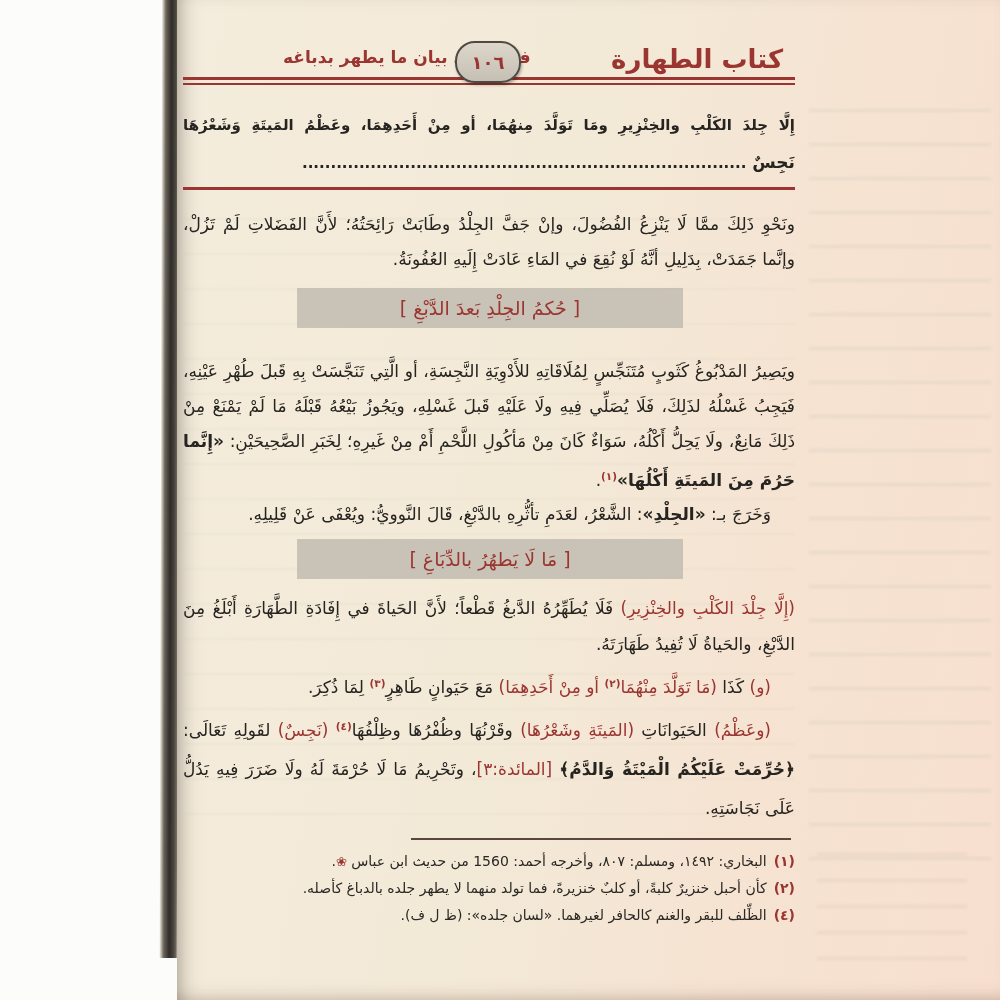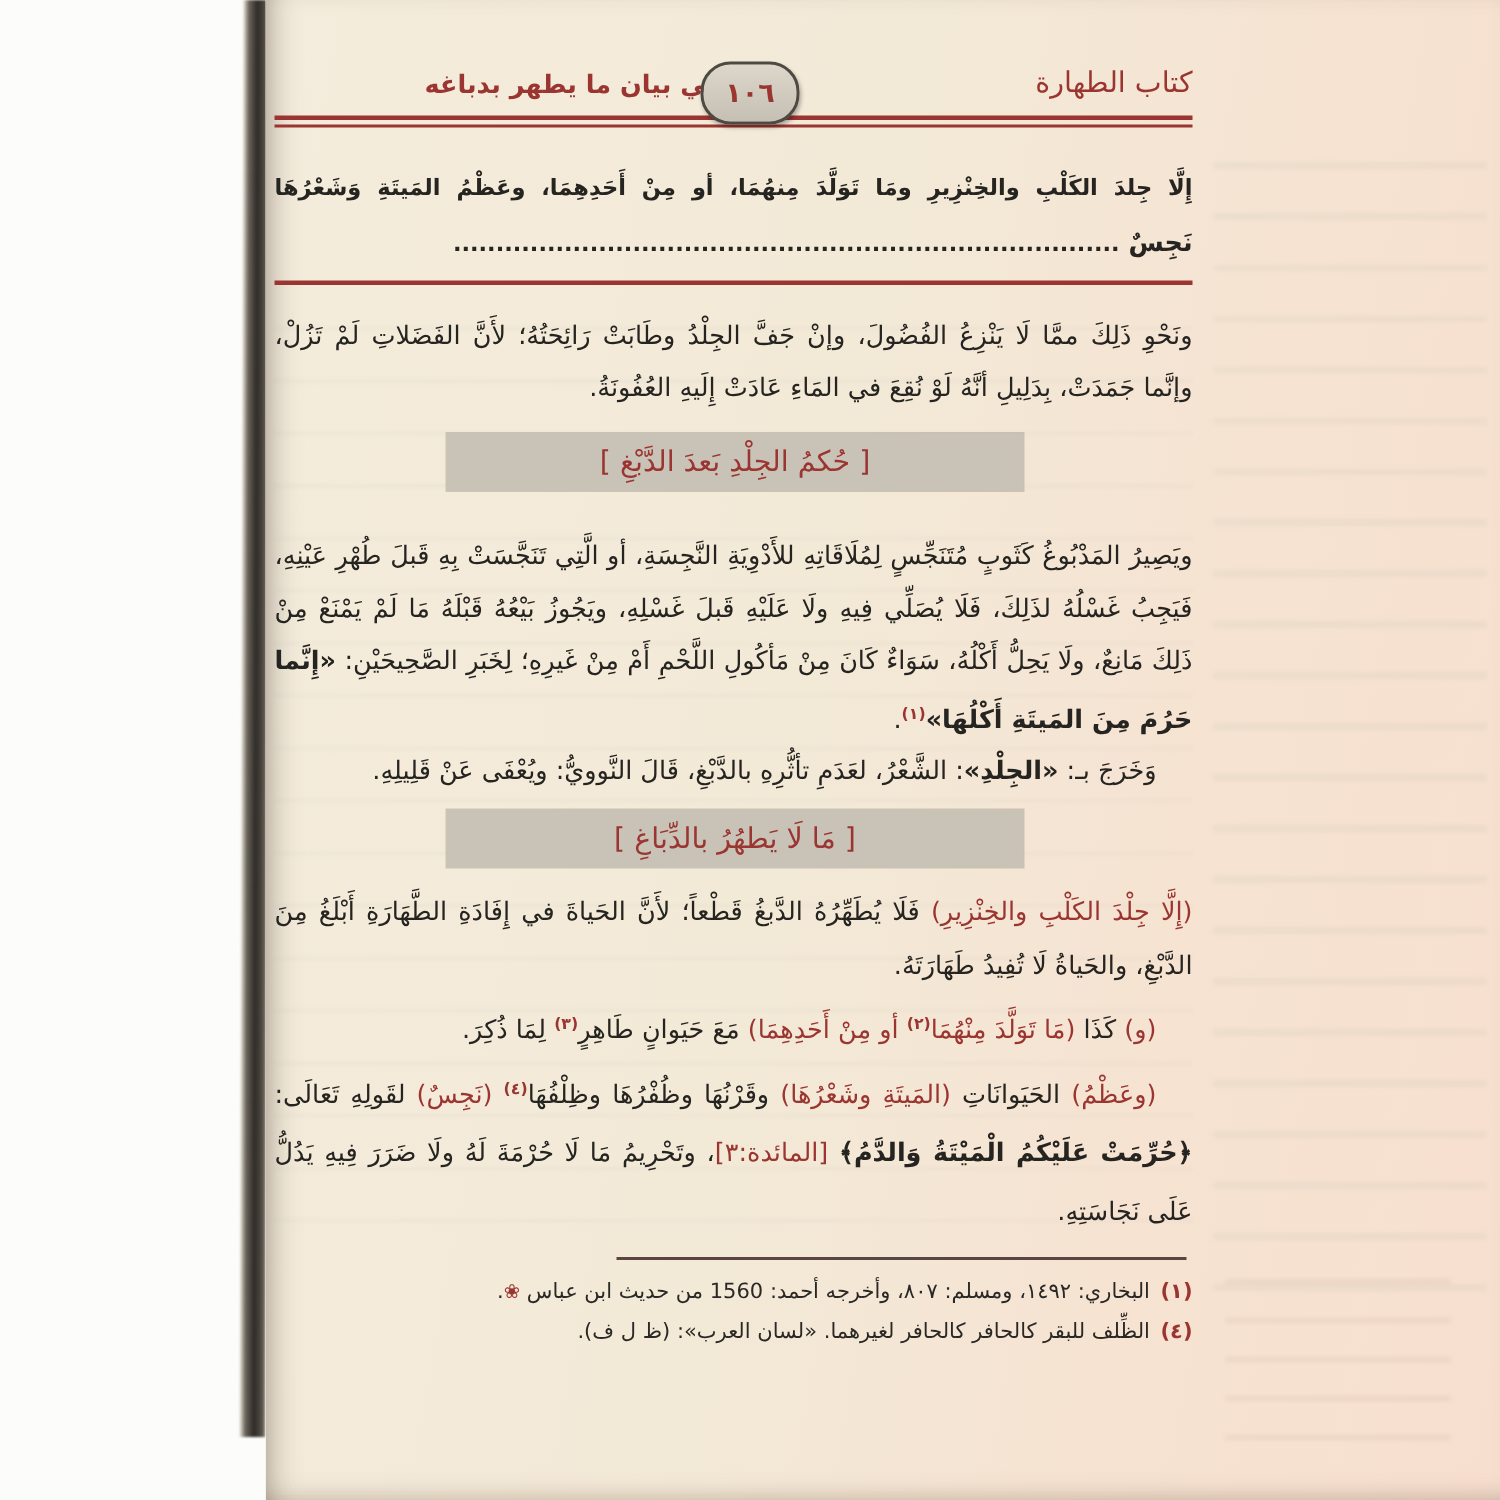--- a/index.html
+++ b/index.html
@@ -34,26 +34,26 @@
     filter:blur(1.2px);
   }
   .ghost-foot{
     left:640px;top:850px;width:150px;height:110px;
     background:repeating-linear-gradient(0deg,rgba(150,120,110,.10) 0 3px,transparent 3px 26px);
     filter:blur(1.4px);
   }
   
   .content{position:absolute;left:6px;top:0;width:612px;direction:rtl;z-index:2;color:#262420}
 
-  .h-book{position:absolute;top:44px;right:0;font-weight:normal;font-size:19px;color:#9b3531;white-space:nowrap}
+  .h-book{position:absolute;top:44px;right:12px;font-weight:bold;font-size:26px;color:#9b3531;white-space:nowrap}
   .h-sect{position:absolute;top:47px;left:100px;font-weight:bold;font-size:17px;color:#9b3531;white-space:nowrap}
   .rule-double{position:absolute;top:77px;left:0;width:100%;height:8px;box-sizing:border-box;
     border-top:3px solid #9b3531;border-bottom:2.5px solid #9b3531}
   .page-num{
-    position:absolute;top:41px;left:284px;width:62px;height:38px;z-index:3;
+    position:absolute;top:41px;left:272px;width:62px;height:38px;z-index:3;
     background:linear-gradient(#ddd7cb,#c6c0b4);
     border:2.5px solid #4d4a44;border-radius:20px;
     display:flex;align-items:center;justify-content:center;
     font-size:18px;font-weight:bold;color:#9b3531;
     box-shadow:1px 2px 3px rgba(0,0,0,.3);
   }
 
   .matn-l1{position:absolute;top:96px;left:0;width:100%;font-size:15px;font-weight:bold;line-height:58px;
     text-align:justify;text-align-last:justify}
   .matn-l2{position:absolute;top:140px;left:0;width:100%;font-size:17px;font-weight:bold;line-height:44px;
@@ -124,17 +124,18 @@
 
     <div class="para" id="p-dogpig"><span class="seg-r">(إِلَّا جِلْدَ الكَلْبِ والخِنْزِيرِ)</span><span class="seg-n"> فَلَا يُطَهِّرُهُ الدَّبغُ قَطْعاً؛ لأَنَّ الحَياةَ في إِفَادَةِ الطَّهَارَةِ أَبْلَغُ مِنَ الدَّبْغِ، والحَياةُ لَا تُفِيدُ طَهَارَتَهُ.</span></div>
 
     <div class="para p-indent" id="p-offspring"><span class="seg-r">(و)</span><span class="seg-n"> كَذَا </span><span class="seg-r">(مَا تَوَلَّدَ مِنْهُمَا</span><span class="seg-sup">(٢)</span><span class="seg-r"> أو مِنْ أَحَدِهِمَا)</span><span class="seg-n"> مَعَ حَيَوانٍ طَاهِرٍ</span><span class="seg-sup">(٣)</span><span class="seg-n"> لِمَا ذُكِرَ.</span></div>
 
     <div class="para p-indent" id="p-bones"><span class="seg-r">(وعَظْمُ)</span><span class="seg-n"> الحَيَوانَاتِ </span><span class="seg-r">(المَيتَةِ وشَعْرُهَا)</span><span class="seg-n"> وقَرْنُهَا وظُفْرُهَا وظِلْفُهَا</span><span class="seg-sup">(٤)</span><span class="seg-n"> </span><span class="seg-r">(نَجِسٌ)</span><span class="seg-n"> لقَولِهِ تَعَالَى: </span><span class="seg-b">﴿حُرِّمَتْ عَلَيْكُمُ الْمَيْتَةُ وَالدَّمُ﴾</span><span class="seg-n"> </span><span class="seg-red">[المائدة:٣]</span><span class="seg-n">، وتَحْرِيمُ مَا لَا حُرْمَةَ لَهُ ولَا ضَرَرَ فِيهِ يَدُلُّ عَلَى نَجَاسَتِهِ.</span></div>
 
     <div class="fn-rule"></div>
     <div class="footnotes">
         <div class="footnote"><span class="fn-num">(١)</span><span class="seg-n">البخاري: ١٤٩٢، ومسلم: ٨٠٧، وأخرجه أحمد: 1560 من حديث ابن عباس </span><span class="seg-orn">❀</span><span class="seg-n">.</span></div>
-        <div class="footnote"><span class="fn-num">(٤)</span><span class="seg-n">الظِّلف للبقر كالحافر كالحافر لغيرهما. «لسان العرب»: (ظ ل ف).</span></div>
+        <div class="footnote"><span class="fn-num">(٢)</span><span class="seg-n">كأن أحبل خنزيرٌ كلبةً، أو كلبٌ خنزيرةً، فما تولد منهما لا يطهر جلده بالدباغ كأصله.</span></div>
+        <div class="footnote"><span class="fn-num">(٤)</span><span class="seg-n">الظِّلف للبقر والغنم كالحافر لغيرهما. «لسان جلده»: (ظ ل ف).</span></div>
       </div>
 
   </div>
 </div>
 
 </body></html>

